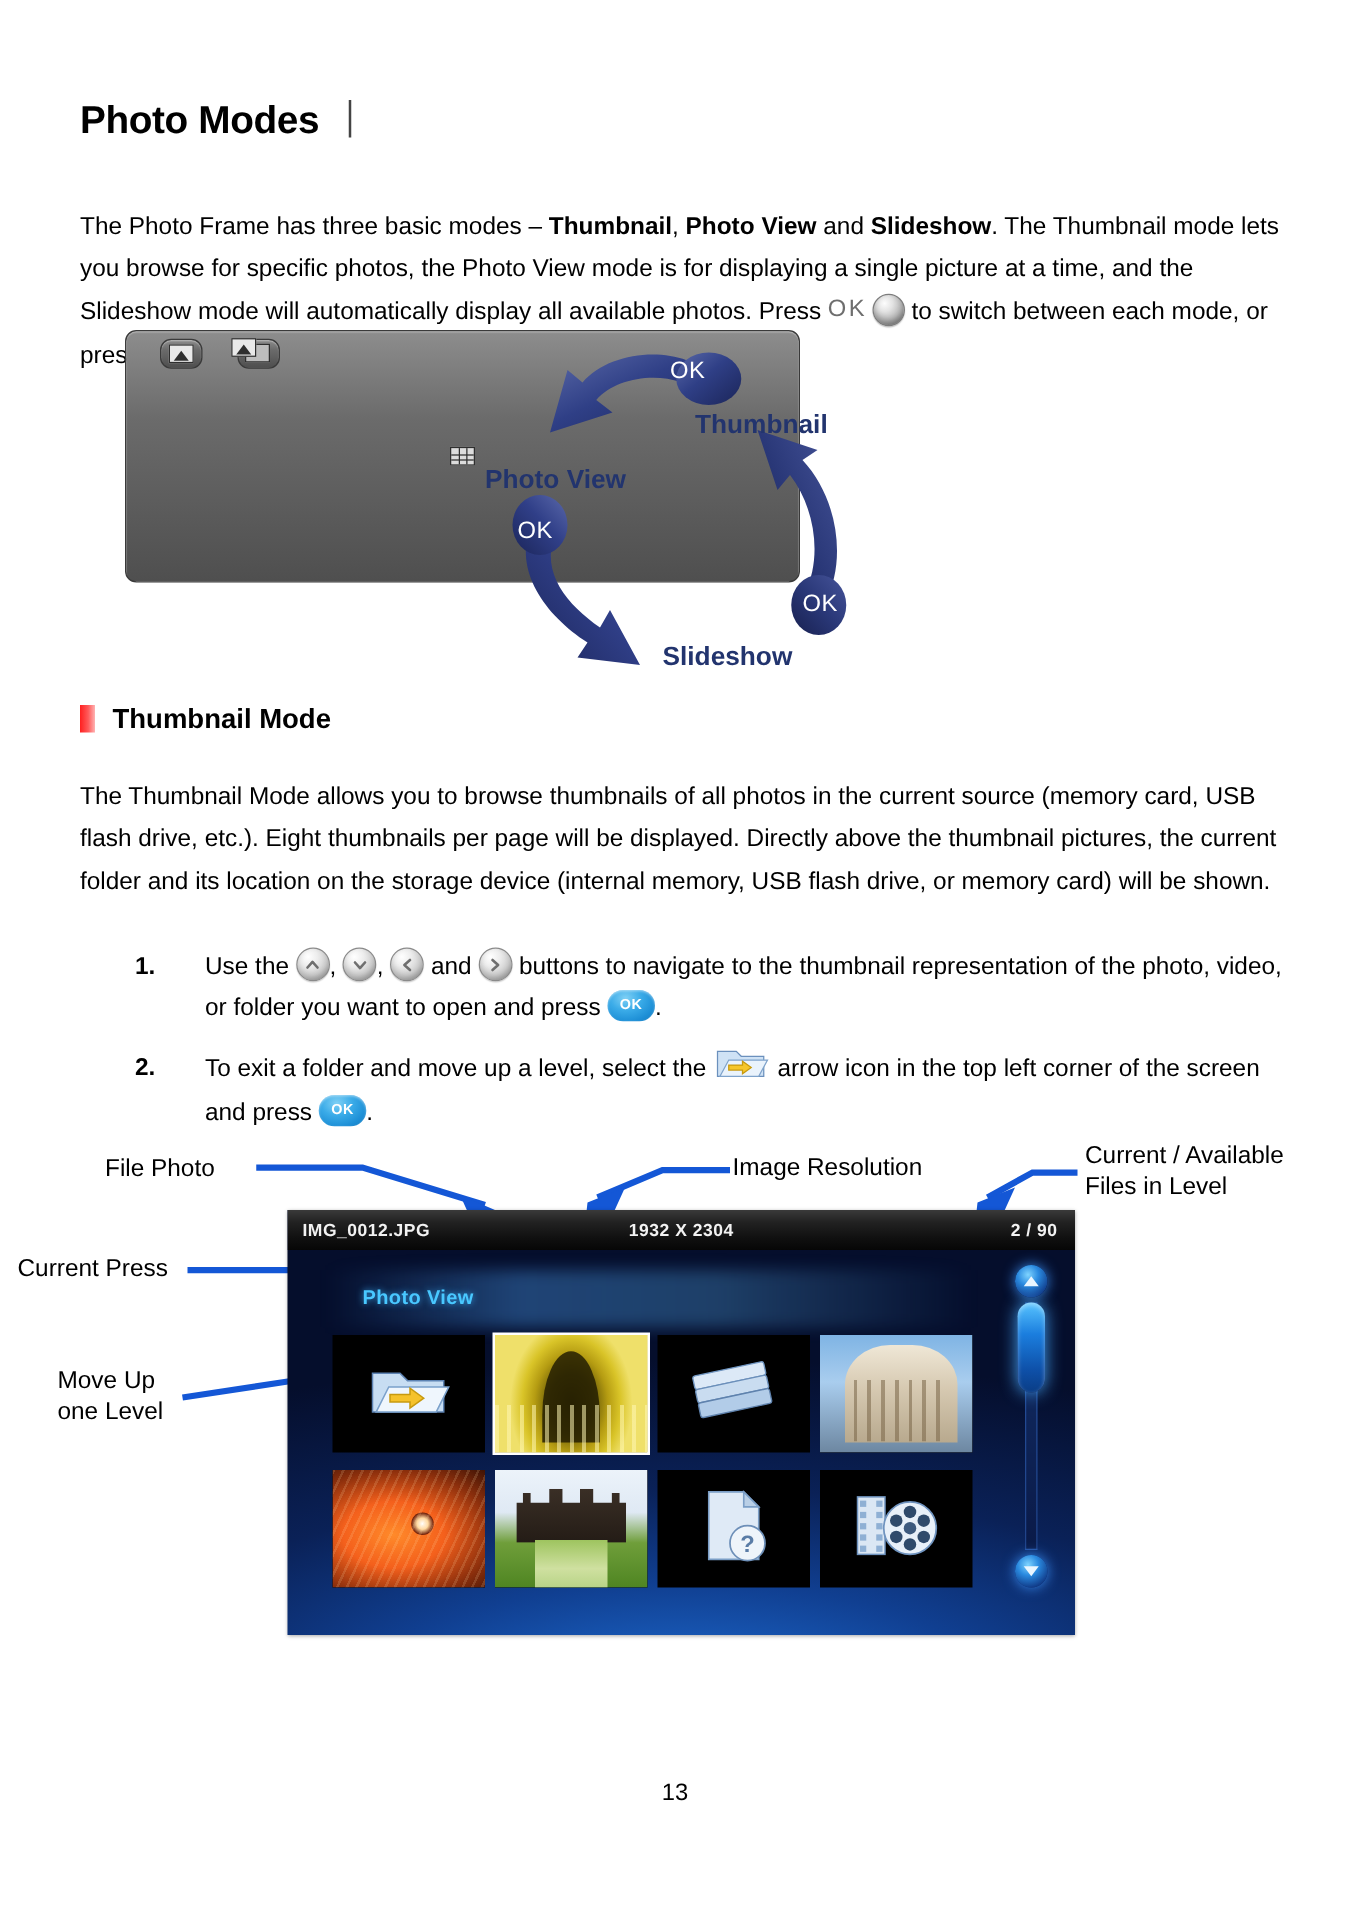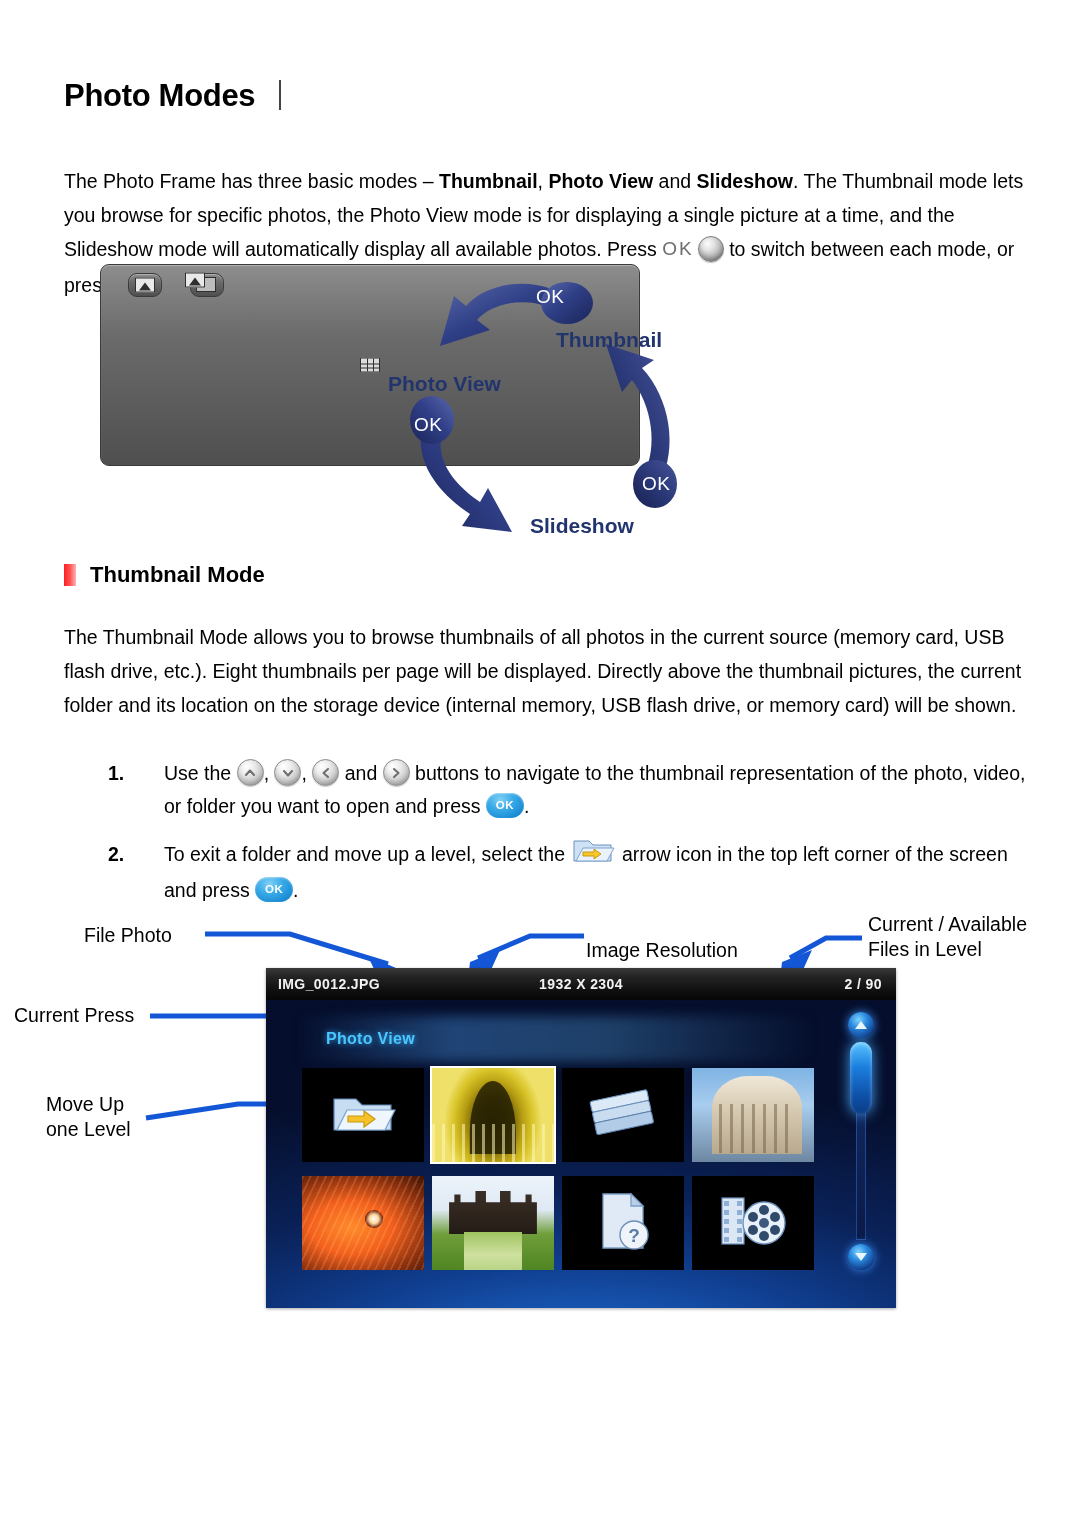--- a/index.html
+++ b/index.html
@@ -138,33 +138,32 @@
   #li1{ top:757px; }
   #li2{ top:838px; }
 
   
   .callout{
     position:absolute; font-size:19.5px; line-height:25px; color:#000; white-space:pre-line;
   }
   #c-filename{ left:84px; top:923px; }
   #c-curfolder{ left:14px; top:1003px; }
   #c-moveup{ left:46px; top:1092px; }
-  #c-imgres{ left:586px; top:922px;margin-top:16px; }
+  #c-imgres{ left:586px; top:922px; }
   #c-files{ left:868px; top:912px; }
 
   .arrowsvg{ position:absolute; left:0; top:0; pointer-events:none; }
 
   
   .device{
     position:absolute; left:230px; top:968px; width:630px; height:340px;
     background:
       radial-gradient(ellipse 120% 80% at 50% 115%, #1f6fd6 0%, #103f91 34%, #0a2157 62%, #050e2c 100%);
     overflow:hidden;
     box-shadow:0 1px 3px rgba(0,0,0,.35);
-    margin-left:36px;
   }
   .statusbar{
     position:absolute; left:0; top:0; width:100%; height:32px;
     background:linear-gradient(180deg,#3a3a3a 0%,#222 30%,#101010 70%,#060606 100%);
     color:#f2f2f2; font-size:14px; font-weight:bold; letter-spacing:.4px;
   }
   .statusbar span{ position:absolute; top:8px; }
   .sb-name{ left:12px; }
   .sb-res{ left:50%; transform:translateX(-50%); }
   .sb-count{ right:14px;text-align:right; }
@@ -478,14 +477,15 @@
           <i></i>
         </div>
       <div class="sb-thumb"></div>
       <div class="sb-arrow down">
           <i></i>
         </div>
     </div>
 
   </div>
 
+  <div class="pageno">13</div>
 
 </div>
 
 </body></html>

